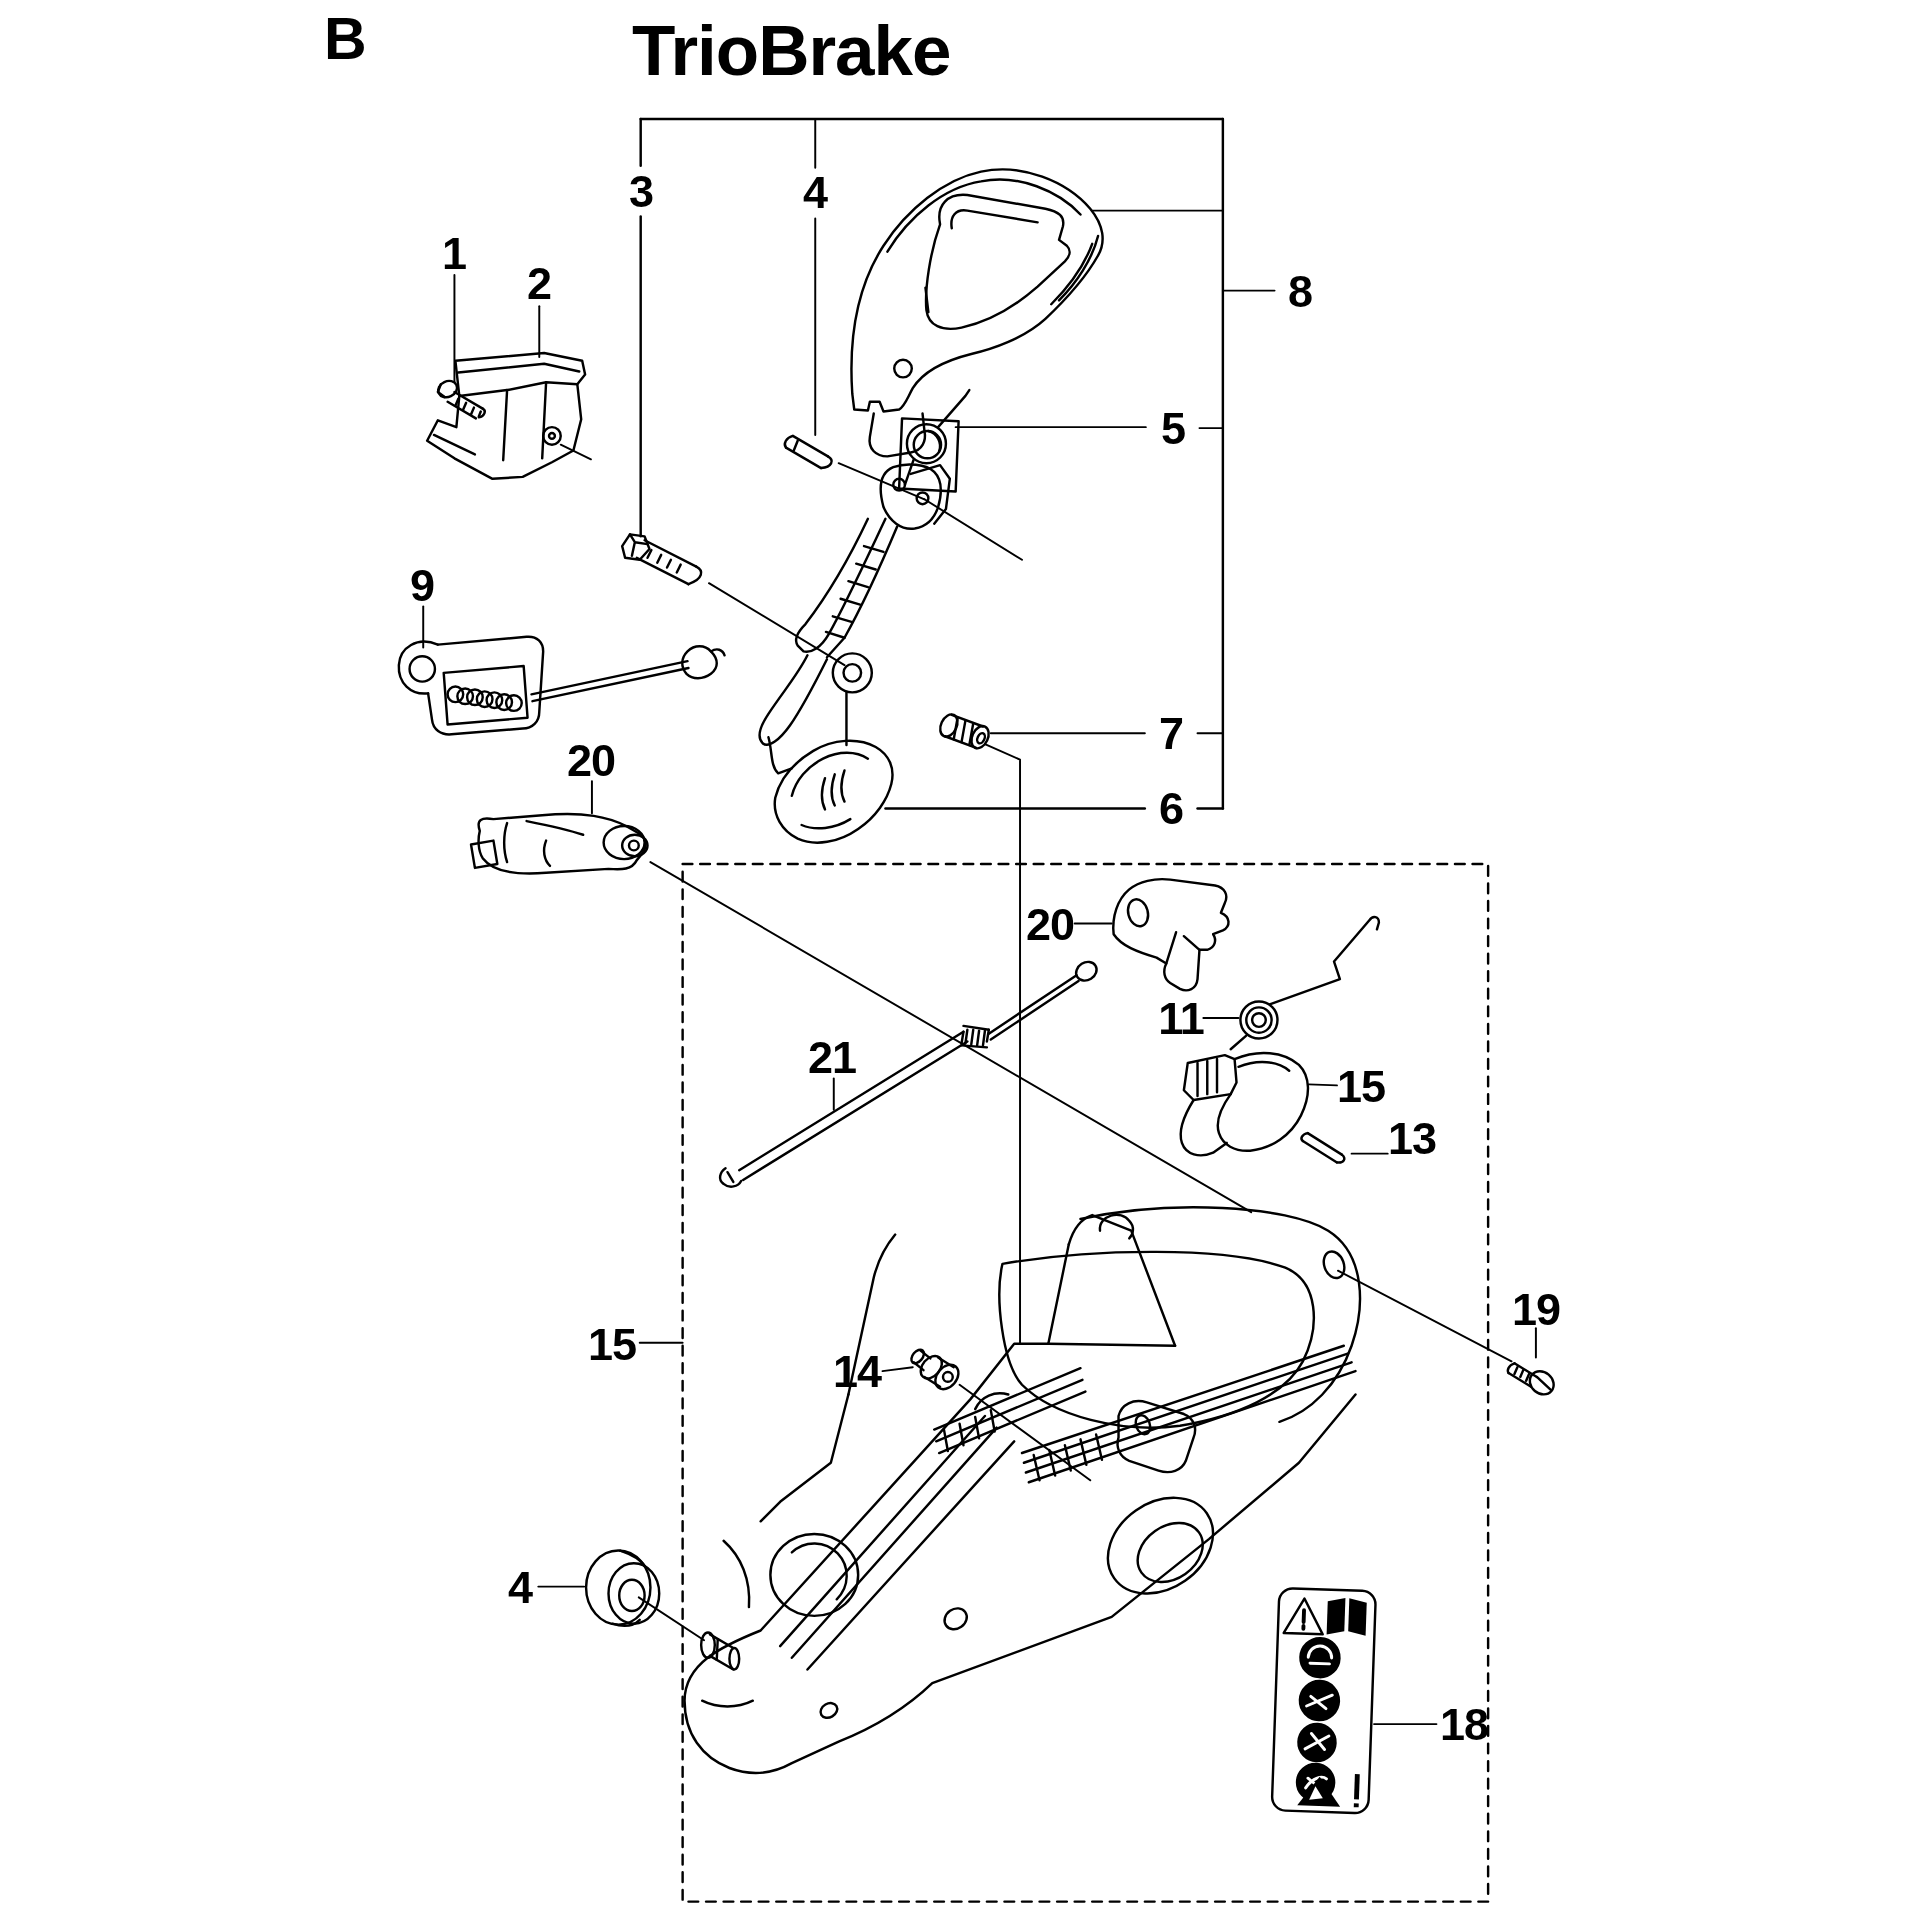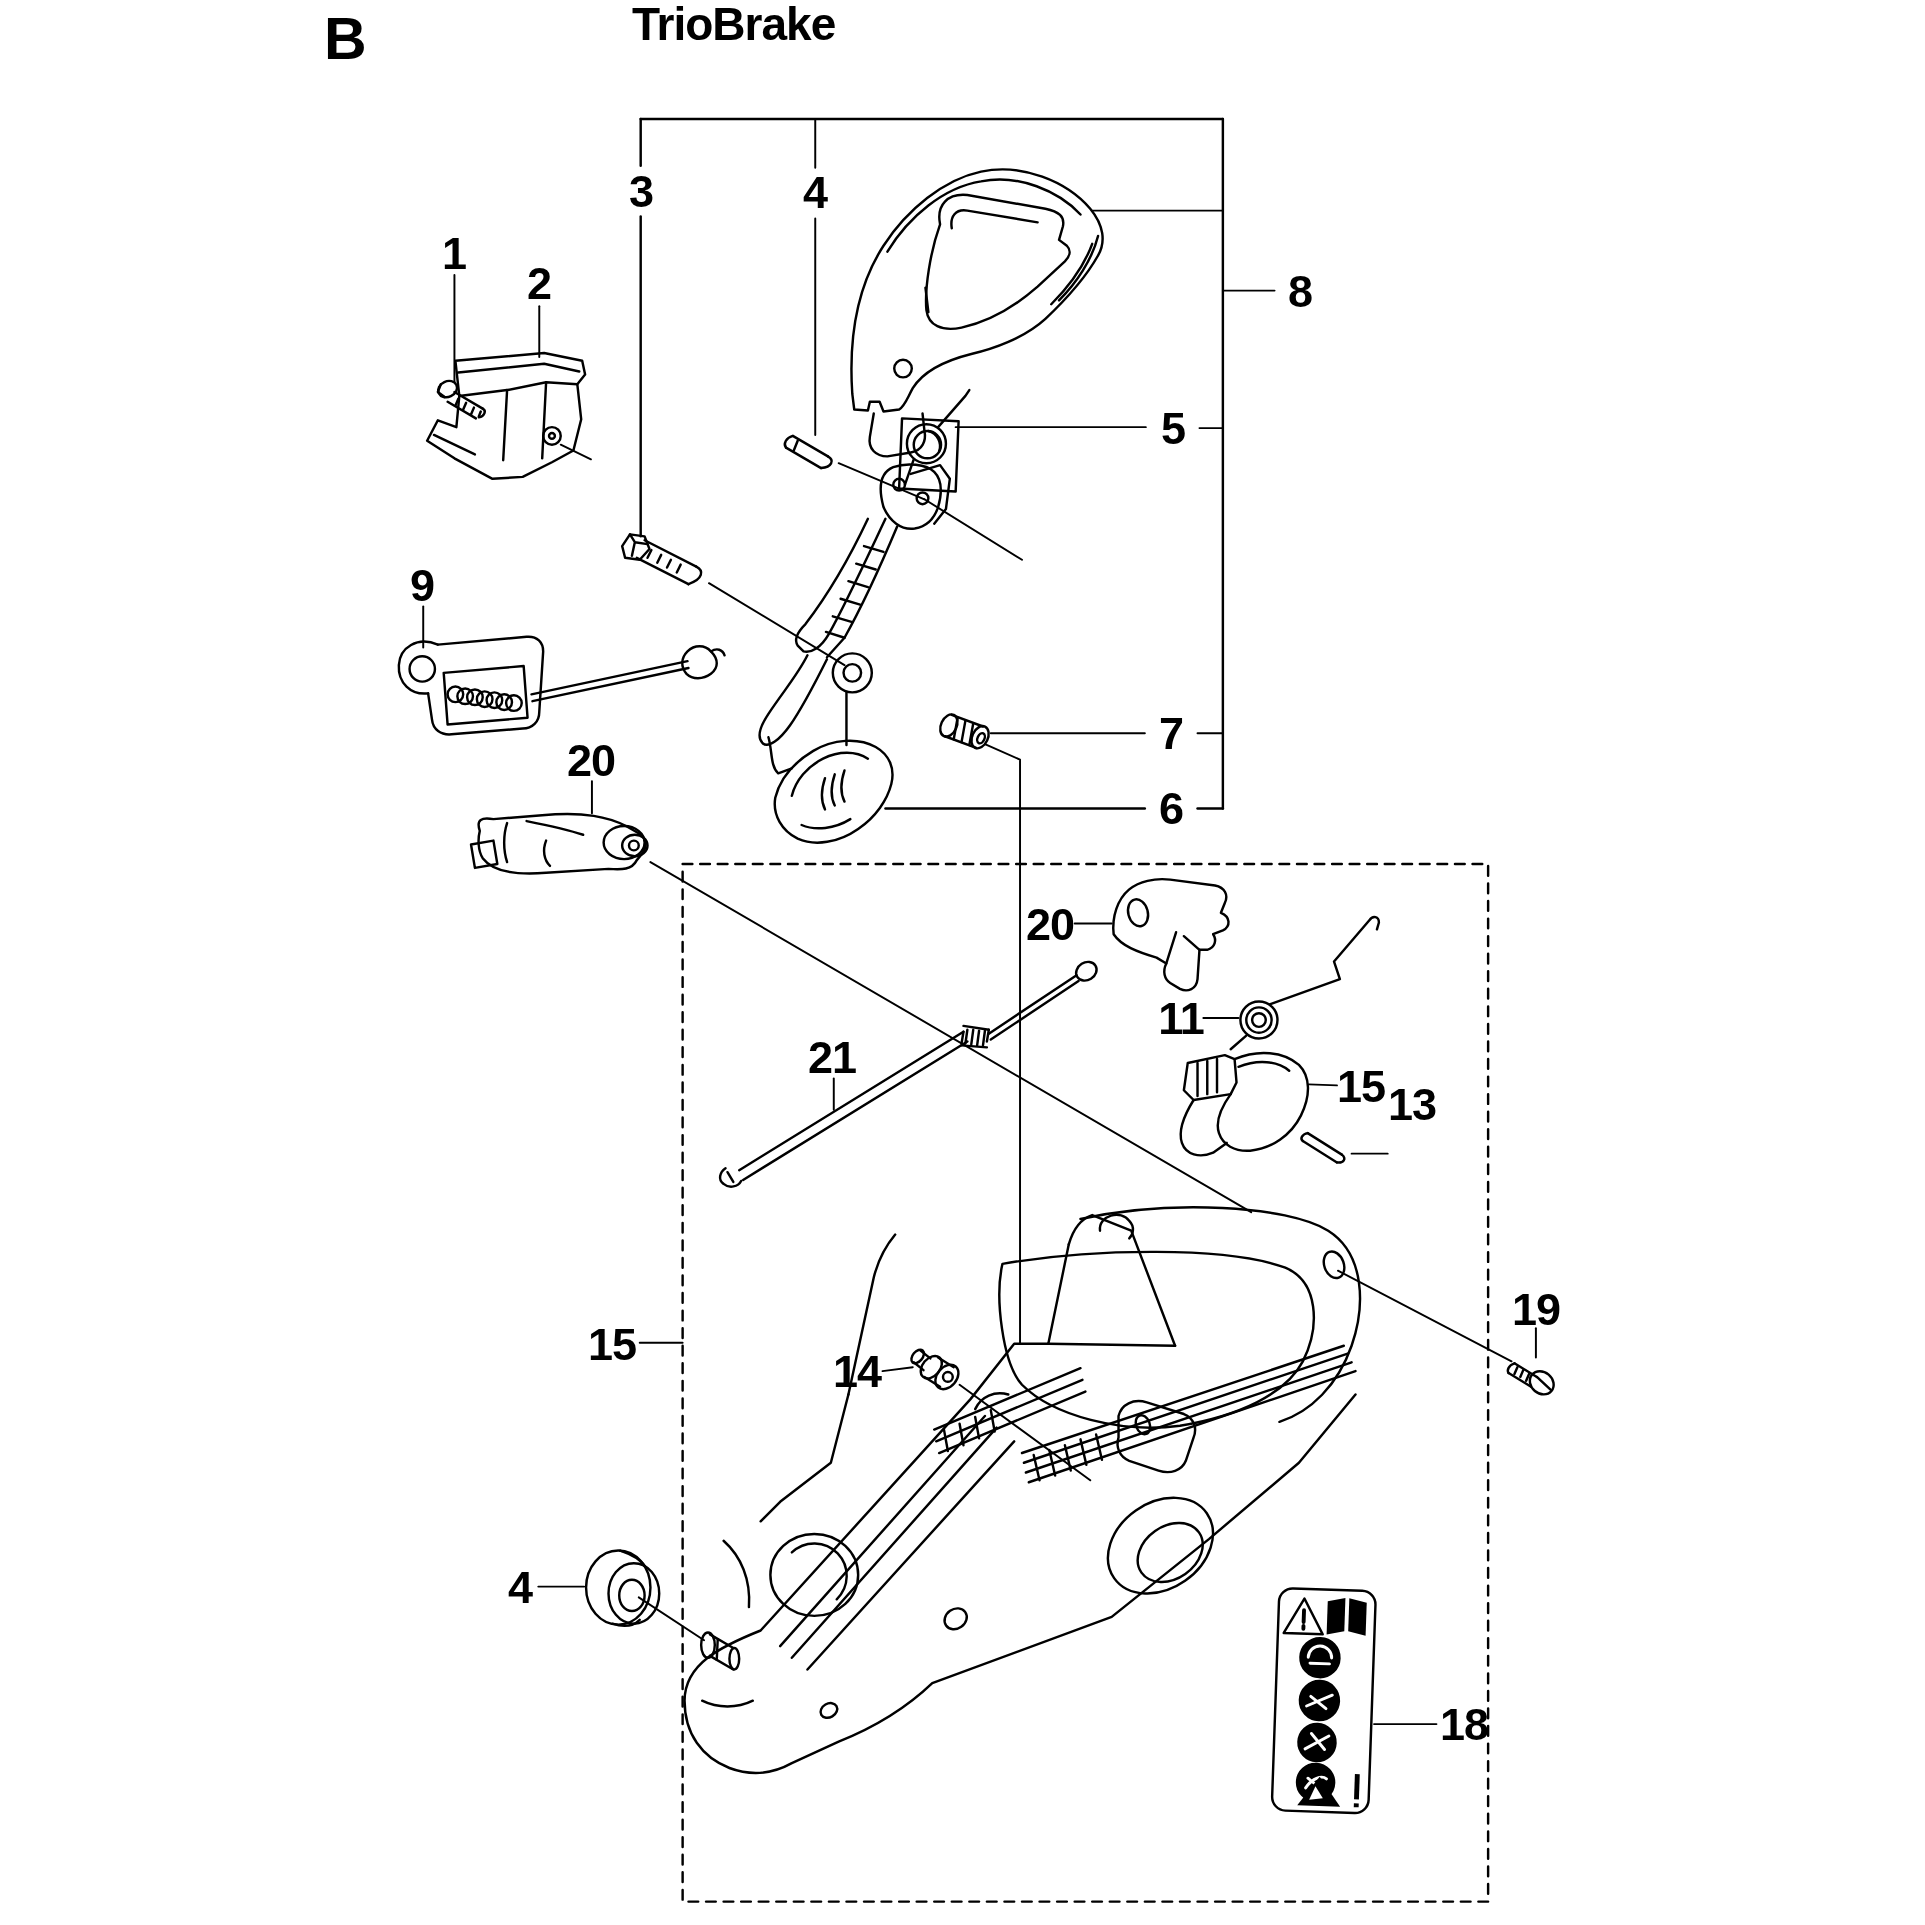--- a/index.html
+++ b/index.html
@@ -2,21 +2,21 @@
 <html><head>
 <meta charset="utf-8">
 <style>
   html,body{margin:0;padding:0;background:#fff;}
   #page{position:relative;width:1925px;height:1925px;background:#ffffff;overflow:hidden;
         font-family:"Liberation Sans","DejaVu Sans",sans-serif;color:#000;}
   #art{position:absolute;left:0;top:0;width:1925px;height:1925px;}
   .plabel{position:absolute;transform:translate(-50%,-50%);font-weight:700;font-size:45px;
           letter-spacing:-1px;line-height:1;white-space:nowrap;}
   .sheet-letter{position:absolute;left:324px;top:9.8px;font-weight:700;font-size:59px;line-height:1;}
-  .sheet-title{position:absolute;left:632px;top:1px;font-weight:700;font-size:46px;line-height:1;letter-spacing:-1px;text-align:center;}
+  .sheet-title{position:absolute;left:632px;top:15px;font-weight:700;font-size:71px;line-height:1;letter-spacing:-1px;text-align:center;}
 </style>
 </head>
 <body>
 
 <div id="page">
 
   <svg id="art" viewBox="0 0 1974 1974" fill="none" stroke="#000" stroke-width="2.5" stroke-linecap="round" stroke-linejoin="round">
 
     <g>
       <path d="M657 122 L1254 122"></path>
@@ -328,21 +328,21 @@
   <div class="plabel" style="left:641px;top:191px">3</div>
   <div class="plabel" style="left:815px;top:192px">4</div>
   <div class="plabel" style="left:1173px;top:428px">5</div>
   <div class="plabel" style="left:1171px;top:808px">6</div>
   <div class="plabel" style="left:1171px;top:733px">7</div>
   <div class="plabel" style="left:1300px;top:291px">8</div>
   <div class="plabel" style="left:422px;top:585px">9</div>
   <div class="plabel" style="left:1050px;top:924px">20</div>
   <div class="plabel" style="left:1181px;top:1018px">11</div>
   <div class="plabel" style="left:1361px;top:1086px">15</div>
-  <div class="plabel" style="left:1412px;top:1104px">13</div>
+  <div class="plabel" style="left:1412px;top:1138px">13</div>
   <div class="plabel" style="left:857px;top:1371px">14</div>
   <div class="plabel" style="left:612px;top:1344px">15</div>
   <div class="plabel" style="left:520px;top:1587px">4</div>
   <div class="plabel" style="left:1464px;top:1724px">18</div>
   <div class="plabel" style="left:1536px;top:1309px">19</div>
   <div class="plabel" style="left:591px;top:760px">20</div>
   <div class="plabel" style="left:832px;top:1057px">21</div>
 
 </div>
 

